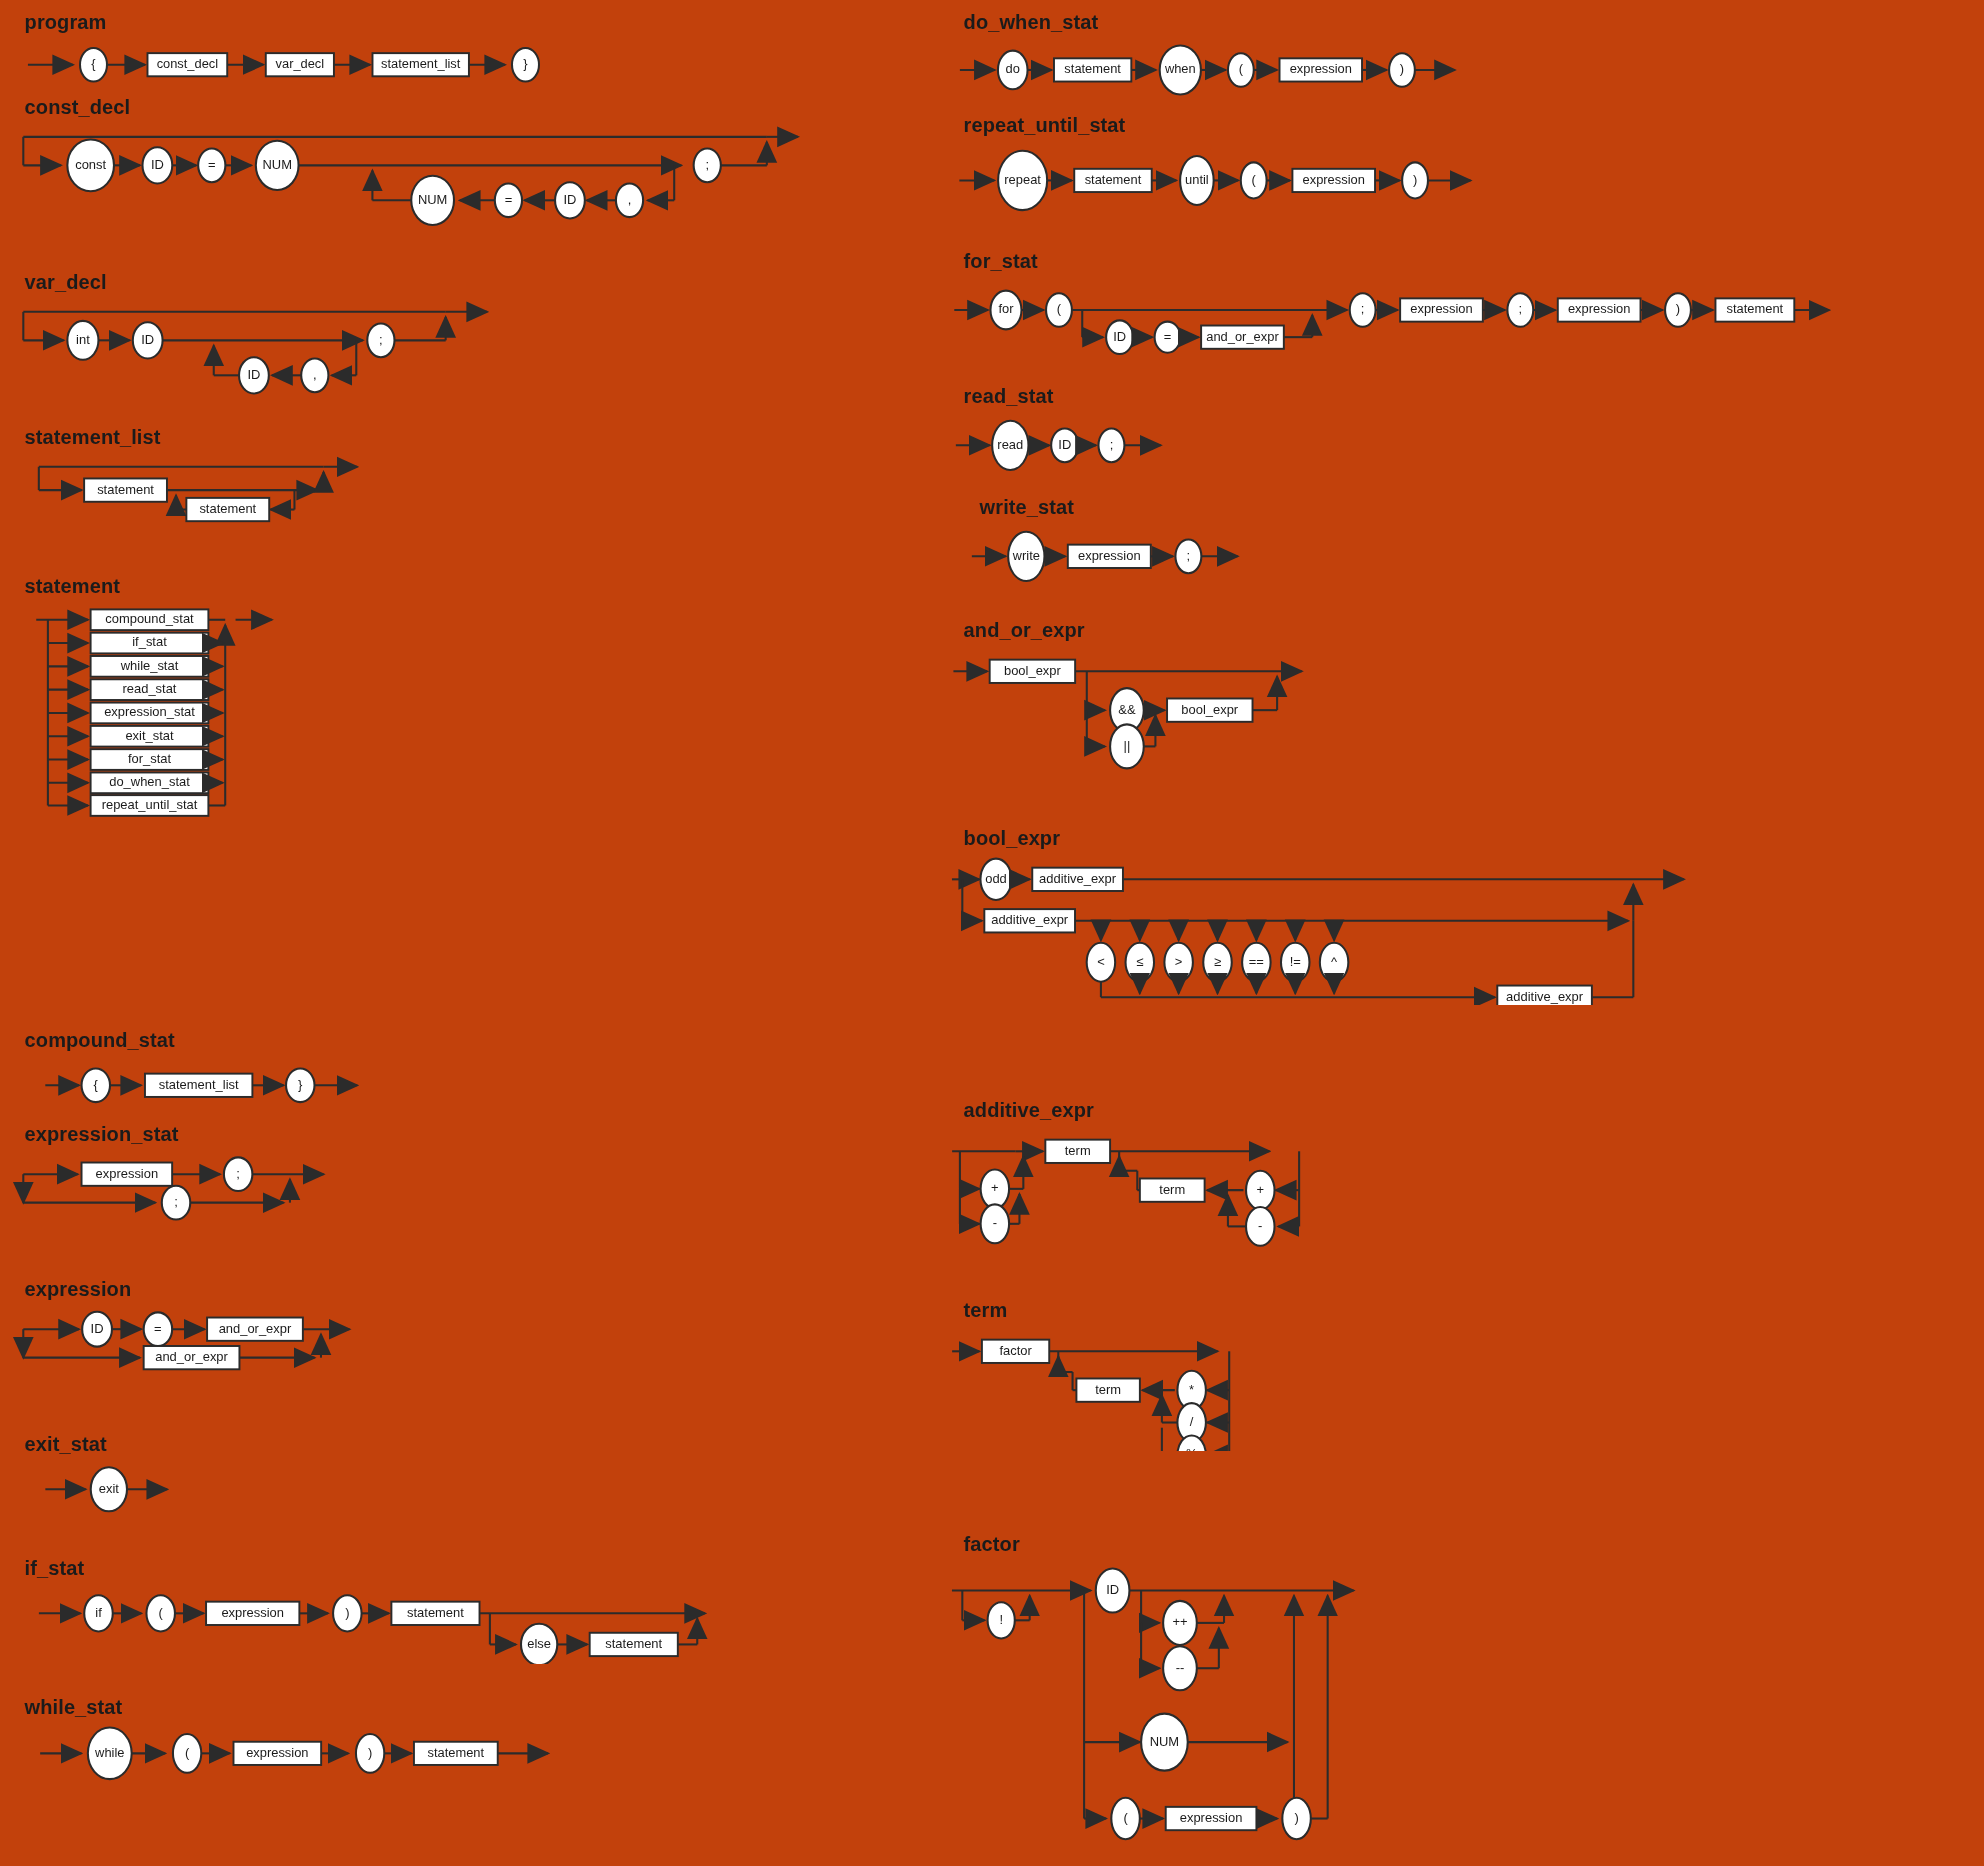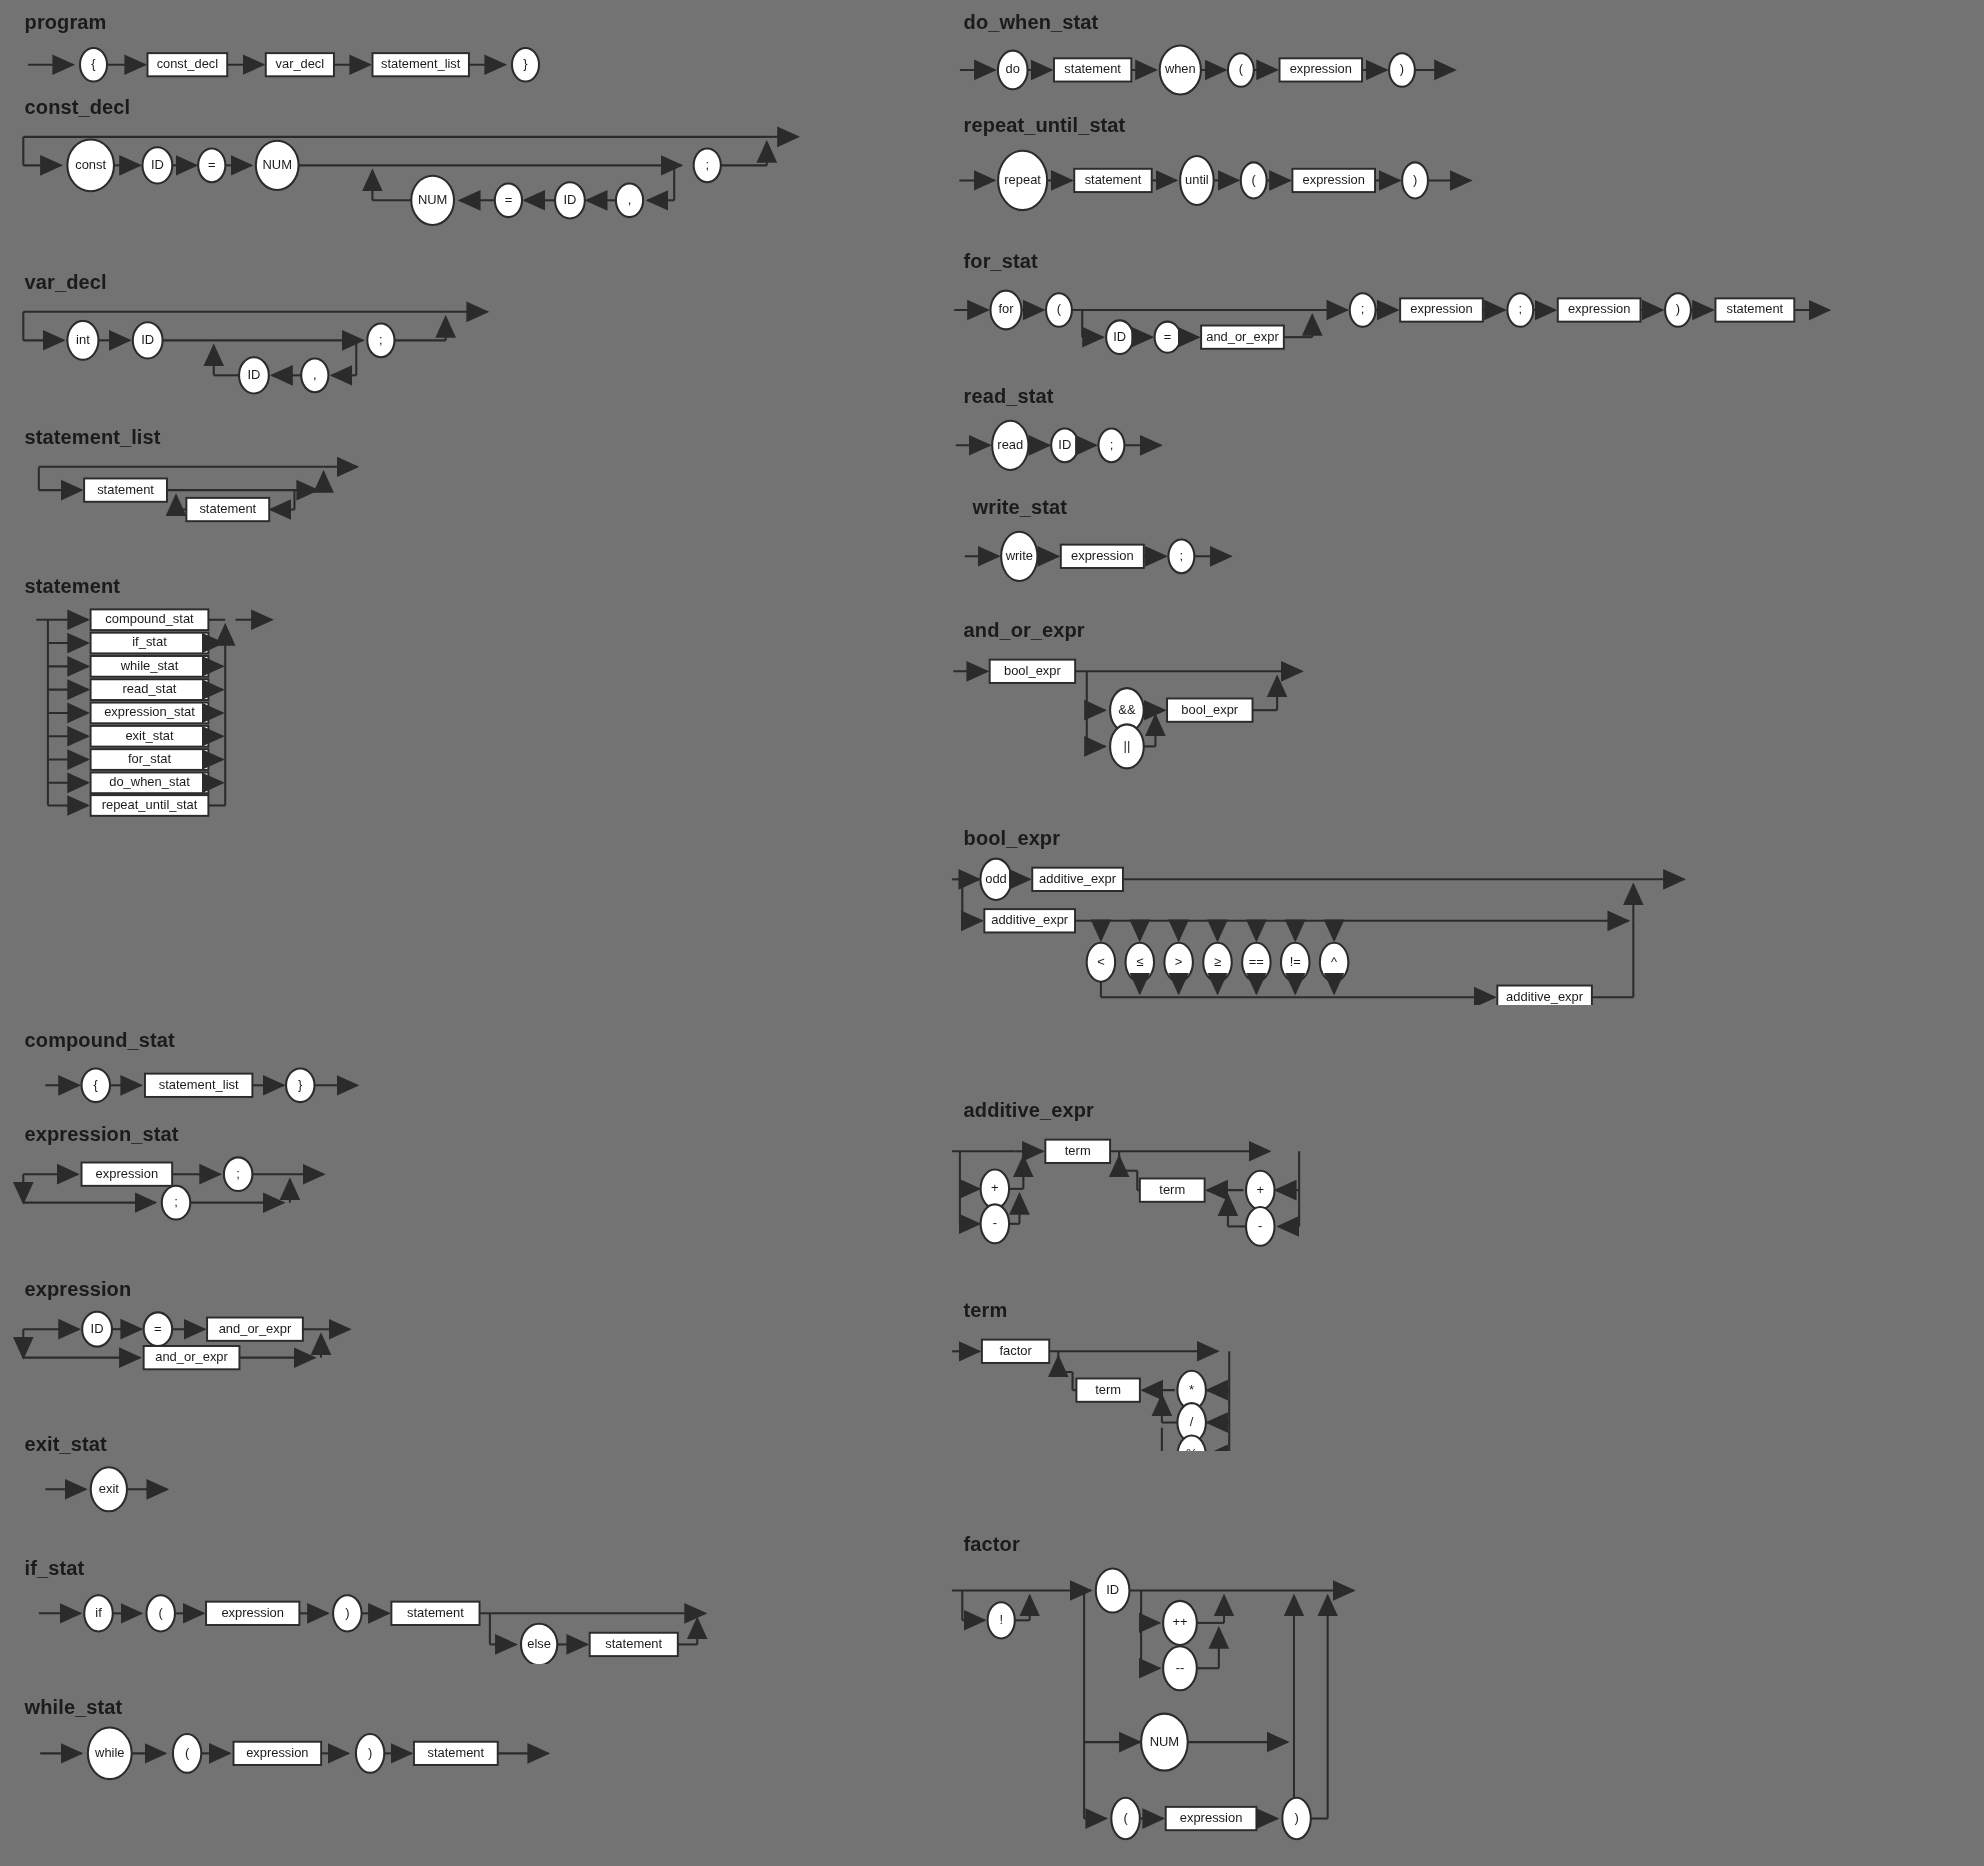--- a/index.html
+++ b/index.html
@@ -11,21 +11,21 @@
   body {
     width: 1985px;
     height: 1866px;
     position: relative;
     font-family: "Liberation Sans", sans-serif;
     overflow: hidden;
   }
   .page {
     position: absolute;
     inset: 0;
-    background: #737373;
+    background: #c2410c;
   }
   .col {
     position: absolute;
     top: 0;
   }
   .col-left  { left: 0px;    width: 939px; }
   .col-right { left: 939px; width: 1046px; }
 
   .rule {
     position: relative;
@@ -516,21 +516,21 @@
           <ellipse class="t-ell" cx="194" cy="42" rx="21" ry="26"></ellipse>
           <text class="lbl-t" x="194" y="42">ID</text>
           <line class="ln" x1="215" y1="42" x2="242" y2="42" marker-end="url(#ar)"></line>
           <ellipse class="t-ell" cx="266" cy="42" rx="20" ry="26"></ellipse>
           <text class="lbl-t" x="266" y="42">;</text>
           <line class="ln" x1="286" y1="42" x2="342" y2="42" marker-end="url(#ar)"></line>
         </g>
       </svg>
     </div>
 
-    <div class="rule" style="position:absolute; left:9px; top:497px;">
+    <div class="rule" style="position:absolute; left:16px; top:497px;">
       <div class="rule-title">write_stat</div>
       <svg class="diagram" width="389" height="62" style="margin-top:7.8px;" viewBox="0 0 600 95">
         <g transform="translate(0,6)">
           <line class="ln" x1="26" y1="42" x2="78" y2="42" marker-end="url(#ar)"></line>
           <ellipse class="t-ell" cx="110" cy="42" rx="28" ry="38"></ellipse>
           <text class="lbl-t" x="110" y="42">write</text>
           <line class="ln" x1="138" y1="42" x2="170" y2="42" marker-end="url(#ar)"></line>
           <rect class="nt-box" x="174" y="24" width="128" height="36"></rect>
           <text class="lbl-nt" x="238" y="42">expression</text>
           <line class="ln" x1="302" y1="42" x2="336" y2="42" marker-end="url(#ar)"></line>

